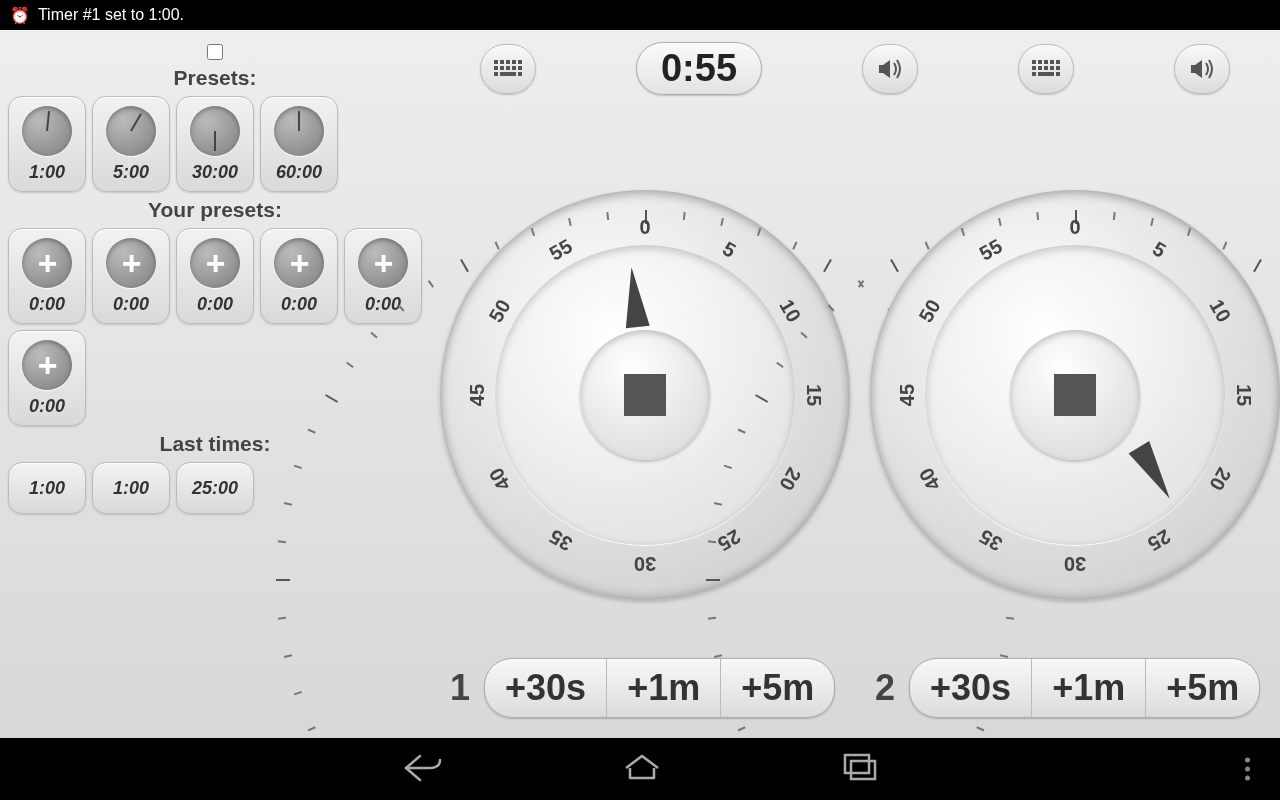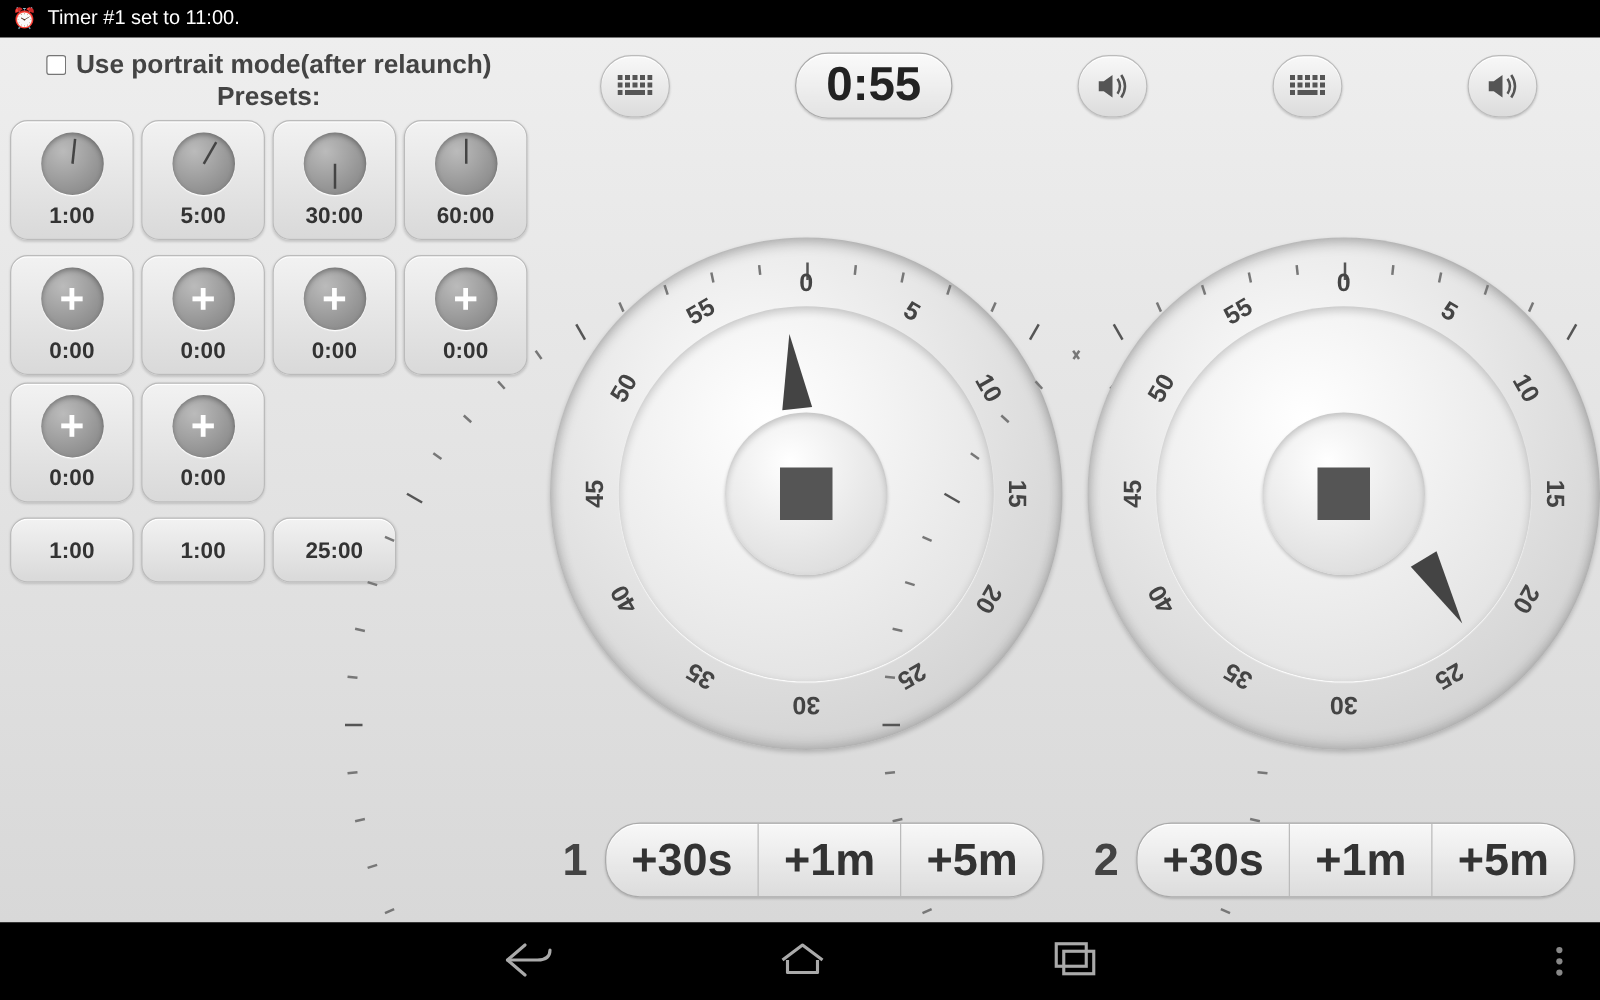--- a/index.html
+++ b/index.html
@@ -11,21 +11,21 @@
   .status-bar .clock-icon { margin-right: 8px; }
 
   
   .main { flex: 1; background: linear-gradient(#eee, #d8d8d8); display: flex; position: relative; }
 
   
   .sidebar { width: 430px; padding: 8px; display: flex; flex-direction: column; }
   .sidebar-head { text-align: center; font-weight: bold; font-size: 21px; color: #444; }
   .check-row { display:flex; align-items:center; justify-content:center; gap:8px; height:28px;}
   .check-row input { width:16px; height:16px;}
-  .preset-grid { display: grid; grid-template-columns: repeat(4, 1fr); gap: 6px; margin: 6px 0; }
+  .preset-grid { display: grid; grid-template-columns: repeat(5, 1fr); gap: 6px; margin: 6px 0; font-style: italic; }
   .preset-btn {
     background: linear-gradient(#f2f2f2,#d9d9d9);
     border: 1px solid #bbb;
     border-radius: 14px;
     height: 96px;
     display: flex; flex-direction: column; align-items: center; justify-content: center;
     box-shadow: inset 0 1px 0 #fff, 0 1px 2px rgba(0,0,0,.15);
     cursor: pointer;
   }
   .preset-btn .mini-dial {
@@ -137,29 +137,28 @@
   .navbar { height: 62px; background:#000; display:flex; align-items:center; justify-content:center; gap:180px; position:relative;}
   .nav-btn { color:#bbb; cursor:pointer; }
   .nav-overflow{ position:absolute; right:30px; top:50%; transform:translateY(-50%); display:flex; flex-direction:column; gap:4px;}
   .nav-overflow span{ width:5px;height:5px;background:#888;border-radius:50%;}
 </style>
 </head>
 <body>
 
 <div class="status-bar">
   <span class="clock-icon">⏰</span>
-  <span>Timer #1 set to 11:00.</span>
+  <span>Timer #1 set to 1:00.</span>
 </div>
 
 <div class="main">
 
   <div class="sidebar">
     <div class="check-row">
       <input type="checkbox" style="">
-      <span class="sidebar-head">Use portrait mode(after relaunch)</span>
     </div>
     <div class="sidebar-head">Presets:</div>
 
     <div class="preset-grid" id="presets-grid">
         <div class="preset-btn">
           <div class="mini-dial" style="--ang: 6deg;"></div>
           <div class="preset-label">1:00</div>
         </div>
         <div class="preset-btn">
           <div class="mini-dial" style="--ang: 30deg;"></div>
@@ -168,20 +167,21 @@
         <div class="preset-btn">
           <div class="mini-dial" style="--ang: 180deg;"></div>
           <div class="preset-label">30:00</div>
         </div>
         <div class="preset-btn">
           <div class="mini-dial" style="--ang: 360deg;"></div>
           <div class="preset-label">60:00</div>
         </div>
       </div>
 
+    <div class="sidebar-head">Your presets:</div>
     <div class="preset-grid" id="user-presets-grid">
         <div class="preset-btn">
           <div class="plus-icon"></div>
           <div class="preset-label">0:00</div>
         </div>
         <div class="preset-btn">
           <div class="plus-icon"></div>
           <div class="preset-label">0:00</div>
         </div>
         <div class="preset-btn">
@@ -195,20 +195,21 @@
         <div class="preset-btn">
           <div class="plus-icon"></div>
           <div class="preset-label">0:00</div>
         </div>
         <div class="preset-btn">
           <div class="plus-icon"></div>
           <div class="preset-label">0:00</div>
         </div>
       </div>
 
+    <div class="sidebar-head">Last times:</div>
     <div class="preset-grid last-grid" id="last-times-grid">
         <div class="preset-btn">
           <div class="preset-label">1:00</div>
         </div>
         <div class="preset-btn">
           <div class="preset-label">1:00</div>
         </div>
         <div class="preset-btn">
           <div class="preset-label">25:00</div>
         </div>

